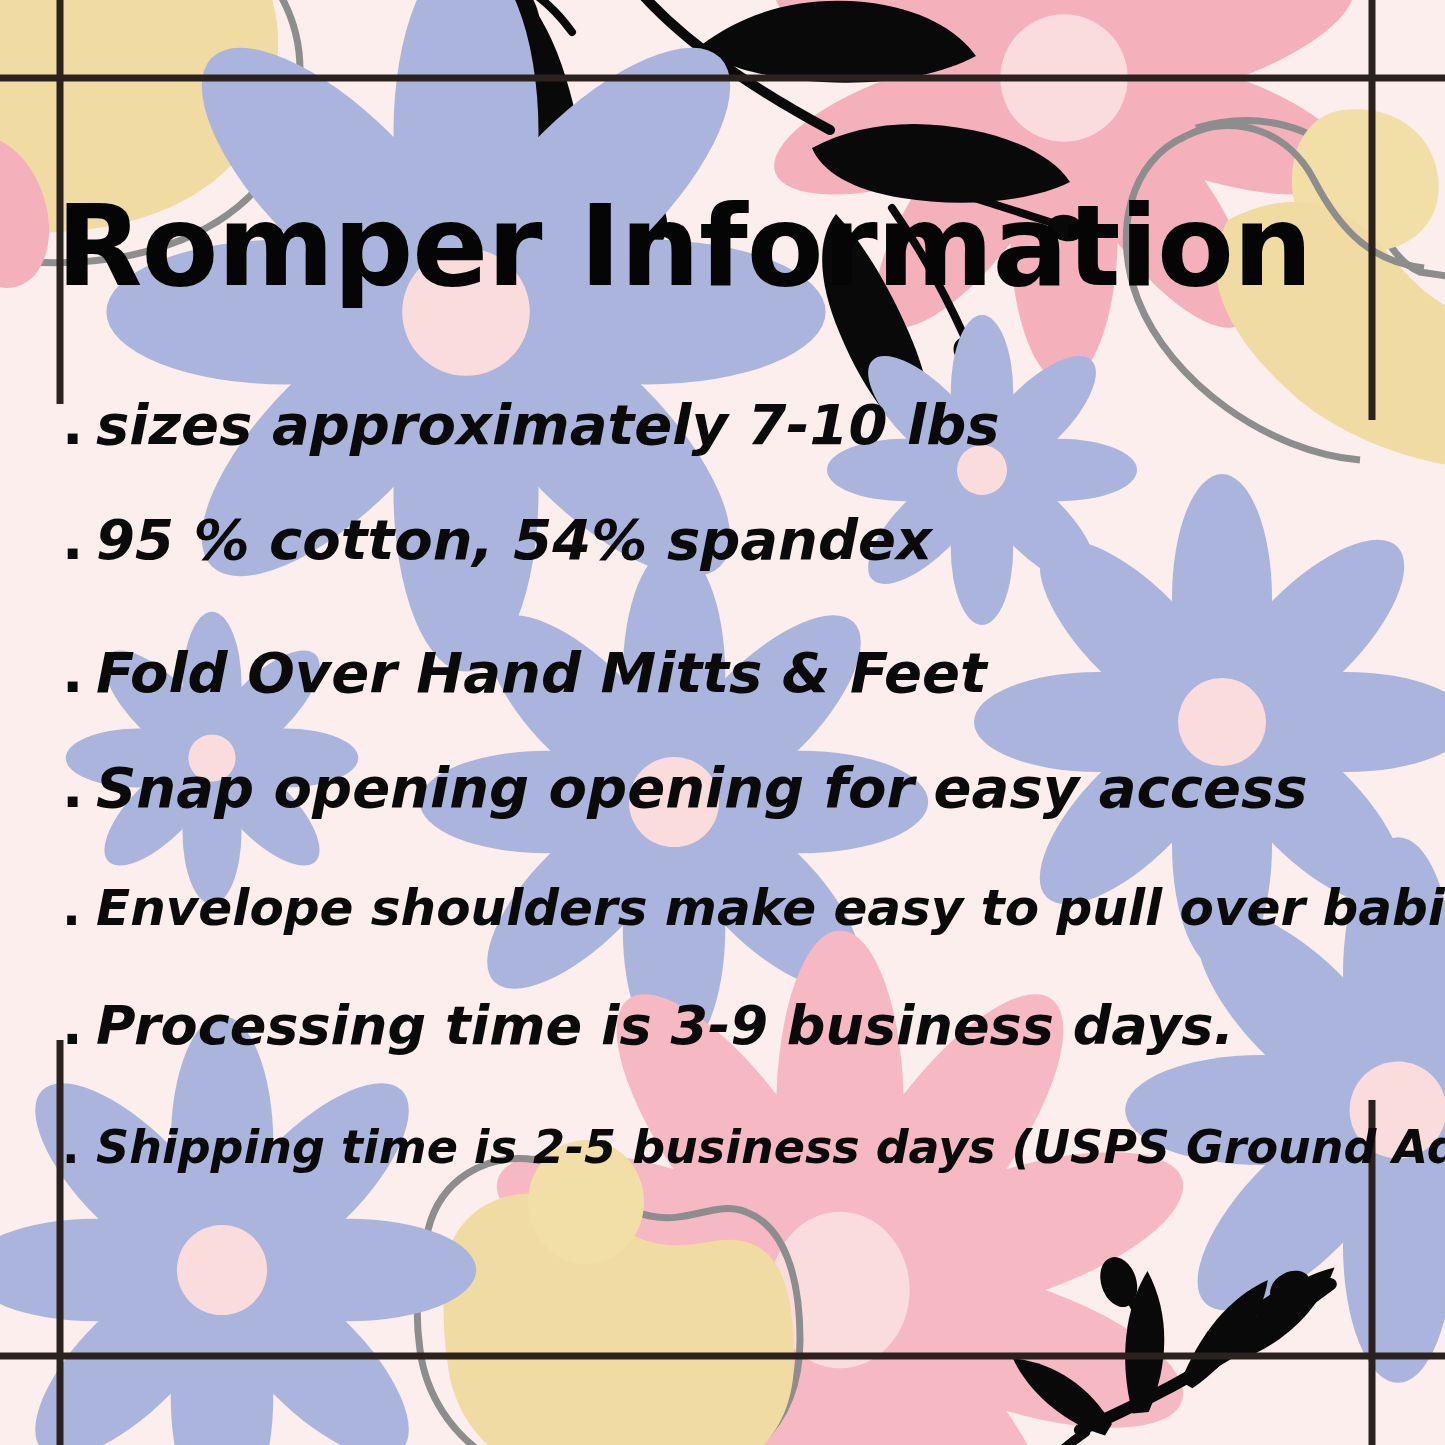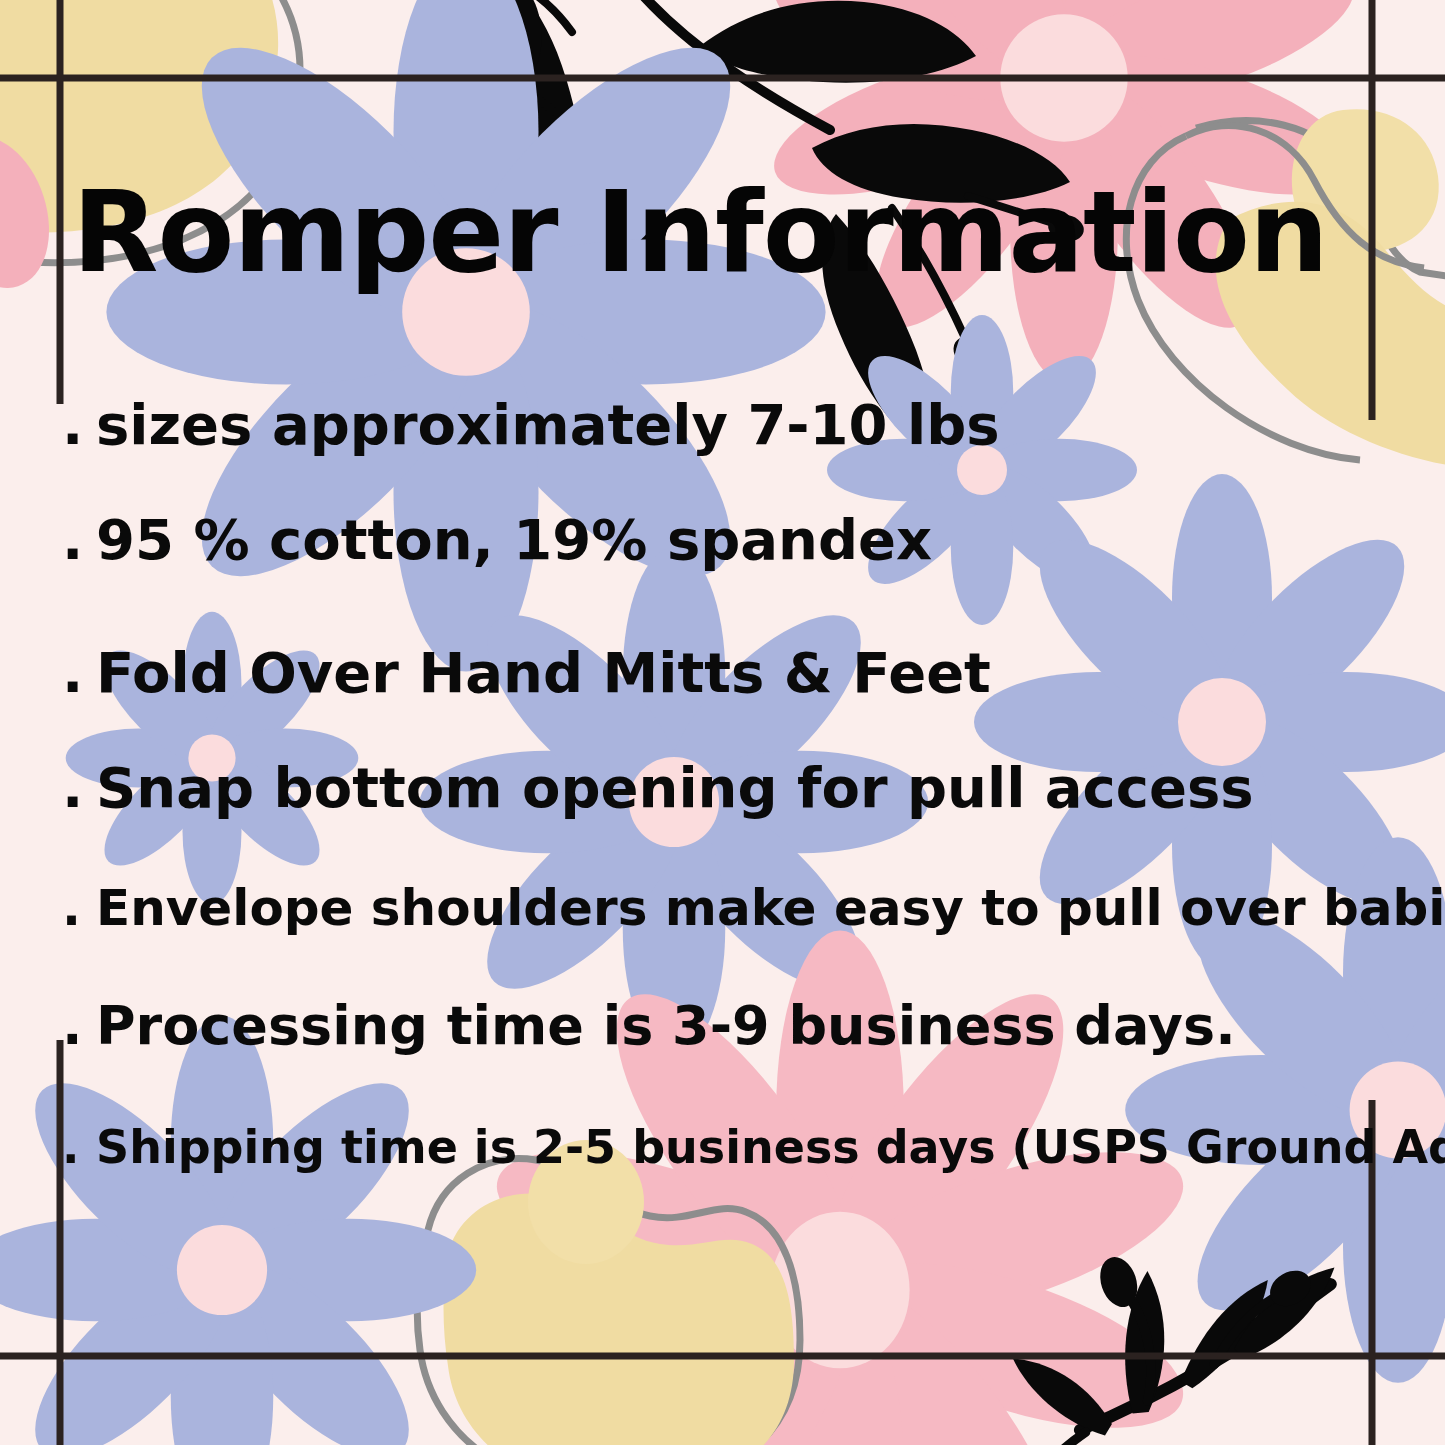--- a/index.html
+++ b/index.html
@@ -22,31 +22,30 @@
     pointer-events: none;
   }
   #content {
     position: absolute;
     left: 0; top: 0;
     width: 1445px; height: 1445px;
   }
   .title {
     position: absolute;
     left: 0;
-    top: 176px;
+    top: 190px;
     width: 1368px;
     text-align: center;
     font-family: "DejaVu Sans", sans-serif;
     font-weight: 700;
     font-size: 112px;
     line-height: 1.0;
     letter-spacing: -1px;
     color: #050505;
     white-space: nowrap;
-    padding-left: 16px;
   }
   .bullets {
     position: absolute;
     left: 62px;
     top: 392px;
     width: 1380px;
   }
   .bullet-row {
     position: absolute;
     left: 0;
@@ -56,21 +55,21 @@
     color: #0a0a0a;
     font-family: "DejaVu Sans", sans-serif;
     font-weight: 700;
   }
   .bullet-dot {
     display: inline-block;
     width: 34px;
     flex: 0 0 34px;
     color: #0a0a0a;
   }
-  .bullet-text { display: inline-block; }
+  .bullet-text { display: inline-block; font-style: italic; }
 </style>
 </head>
 <body>
 
 <div id="canvas">
 
   <svg id="deco" viewBox="0 0 1445 1445" xmlns="http://www.w3.org/2000/svg">
     <defs>
 
       <g id="daisy8">
@@ -241,31 +240,31 @@
 
     <div class="bullets">
 
       <div class="bullet-row" style="top:0px; font-size:56px;">
         <span class="bullet-dot">.</span>
         <span class="bullet-text">sizes approximately 7-10 lbs</span>
       </div>
 
       <div class="bullet-row" style="top:115px; font-size:56px;">
         <span class="bullet-dot">.</span>
-        <span class="bullet-text">95 % cotton, 19% spandex</span>
+        <span class="bullet-text">95 % cotton, 54% spandex</span>
       </div>
 
       <div class="bullet-row" style="top:248px; font-size:56px;">
         <span class="bullet-dot">.</span>
         <span class="bullet-text">Fold Over Hand Mitts  &amp;  Feet</span>
       </div>
 
       <div class="bullet-row" style="top:363px; font-size:56px;">
         <span class="bullet-dot">.</span>
-        <span class="bullet-text">Snap bottom opening for pull access</span>
+        <span class="bullet-text">Snap opening opening for easy access</span>
       </div>
 
       <div class="bullet-row" style="top:487px; font-size:50px;">
         <span class="bullet-dot">.</span>
         <span class="bullet-text">Envelope shoulders make easy to pull over babies head</span>
       </div>
 
       <div class="bullet-row" style="top:602px; font-size:54px;">
         <span class="bullet-dot">.</span>
         <span class="bullet-text">Processing time is 3-9 business days.</span>

